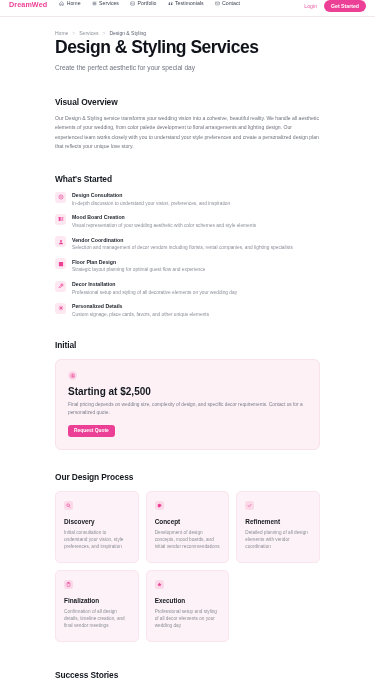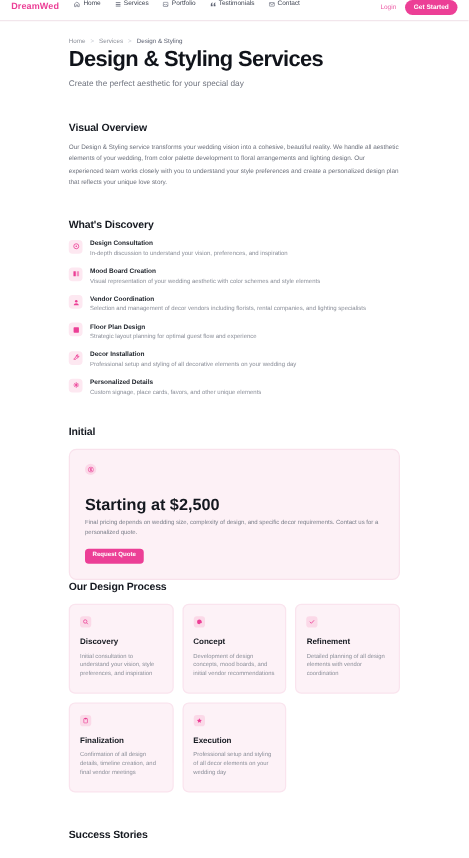--- a/index.html
+++ b/index.html
@@ -55,29 +55,29 @@
 
   
   .pricing-wrap { margin-top:22px; }
   .price-card {
     margin-top:9px; background:#fdf1f6; border:1px solid #f9e2ec;
     border-radius:6px; padding:11px 12px 12px 12px;
   }
   .price-ico { width:9px; height:9px; border-radius:50%; background:#fbd9e8;
     display:flex; align-items:center; justify-content:center; }
   .price-ico svg { width:5.5px; height:5.5px; display:block; }
-  .price-head { font-size:13px; font-weight:bold; color:#14181f; margin-top:16px; }
+  .price-head { font-size:10px; font-weight:bold; color:#14181f; margin-top:6px; }
   .price-p { font-size:4.8px; color:#7b7f8a; line-height:1.65; margin-top:4px; }
   .price-btn {
     display:inline-block; margin-top:8px; background:#ec3f96; color:#fff;
     font-size:4.9px; font-weight:bold; border-radius:3px; padding:3.5px 6px;
   }
 
   
-  .proc-wrap { }
+  .proc-wrap { margin-top:22px; }
   .proc-grid { margin-top:9px; display:grid; grid-template-columns:repeat(3,1fr); gap:7px; }
   .proc-card {
     background:#fdf2f7; border:1px solid #fae4ee; border-radius:5px;
     padding:9px 8px 11px 8px; min-height:54px;
   }
   .proc-ico { width:9px; height:9px; border-radius:2.5px; background:#fbd9e8;
     display:flex; align-items:center; justify-content:center; }
   .proc-ico svg { width:5px; height:5px; display:block; }
   .proc-h { font-size:6.4px; font-weight:bold; color:#14181f; margin-top:8px; }
   .proc-p { font-size:4.7px; color:#8b8f99; line-height:1.55; margin-top:4px; }
@@ -162,21 +162,21 @@
 
   <h1 class="title">Design &amp; Styling Services</h1>
   <div class="subtitle">Create the perfect aesthetic for your special day</div>
 
   <div class="overview-wrap">
     <h2 class="sec">Visual Overview</h2>
     <p class="body-copy">Our Design &amp; Styling service transforms your wedding vision into a cohesive, beautiful reality. We handle all aesthetic elements of your wedding, from color palette development to floral arrangements and lighting design. Our experienced team works closely with you to understand your style preferences and create a personalized design plan that reflects your unique love story.</p>
   </div>
 
   <div class="inc-wrap">
-    <h2 class="sec">What's Discovery</h2>
+    <h2 class="sec">What's Started</h2>
     <div class="inc-list">
 
       <div class="inc-item">
         <span class="inc-ico">
           <svg viewBox="0 0 24 24" fill="none" stroke="#ec3f96" stroke-width="2.6">
               <circle cx="12" cy="12" r="8"></circle>
               <circle cx="12" cy="12" r="2.6" fill="#ec3f96" stroke="none"></circle>
             </svg>
         </span>
         <div class="inc-txt">

